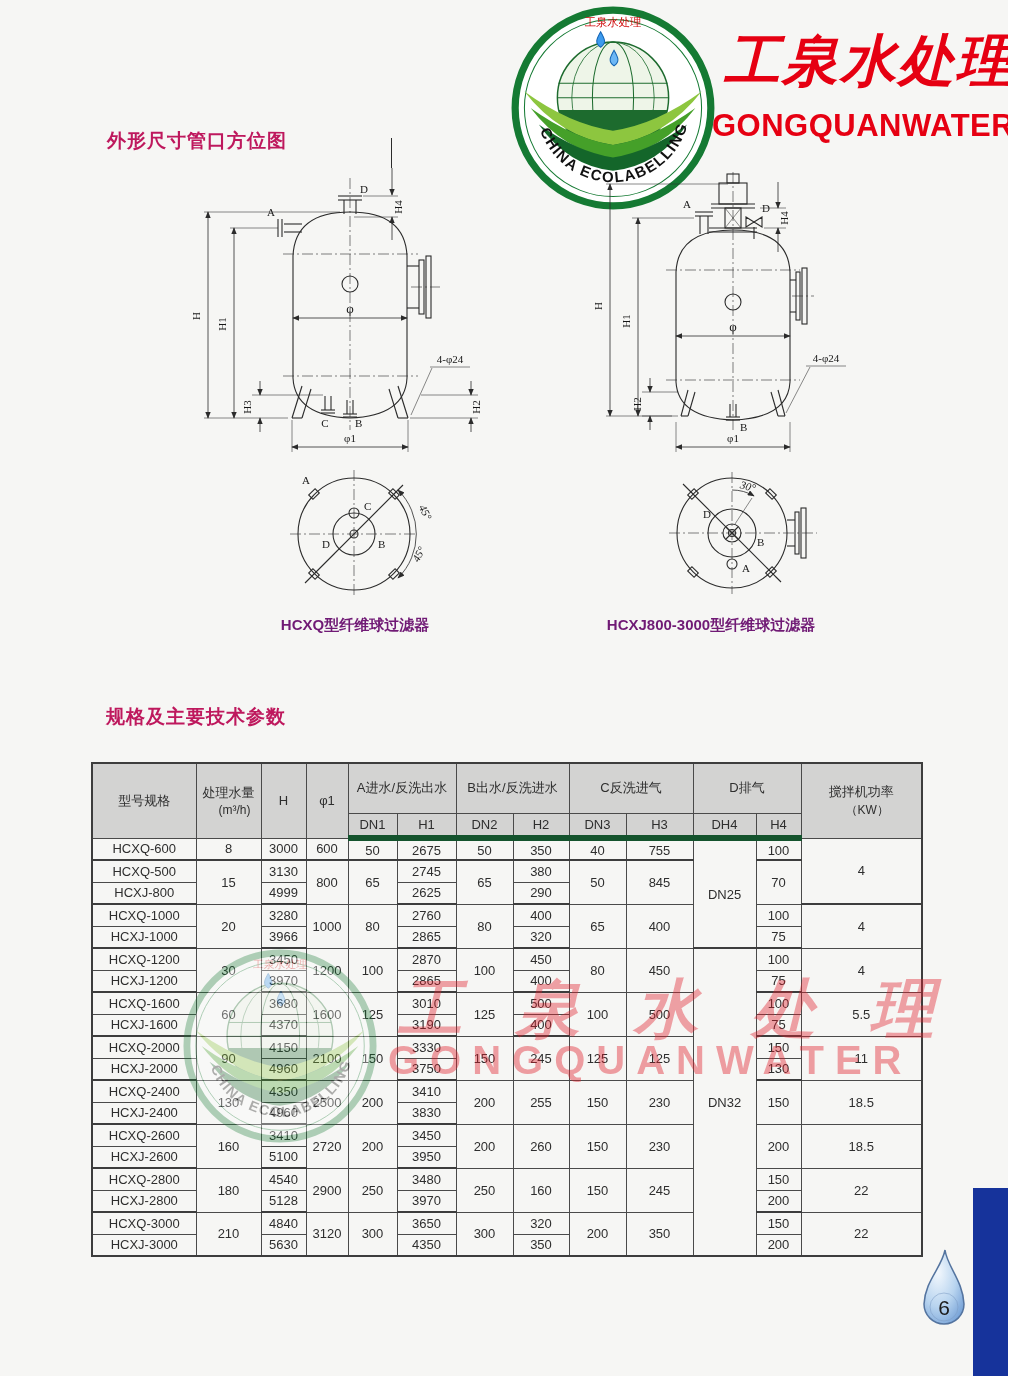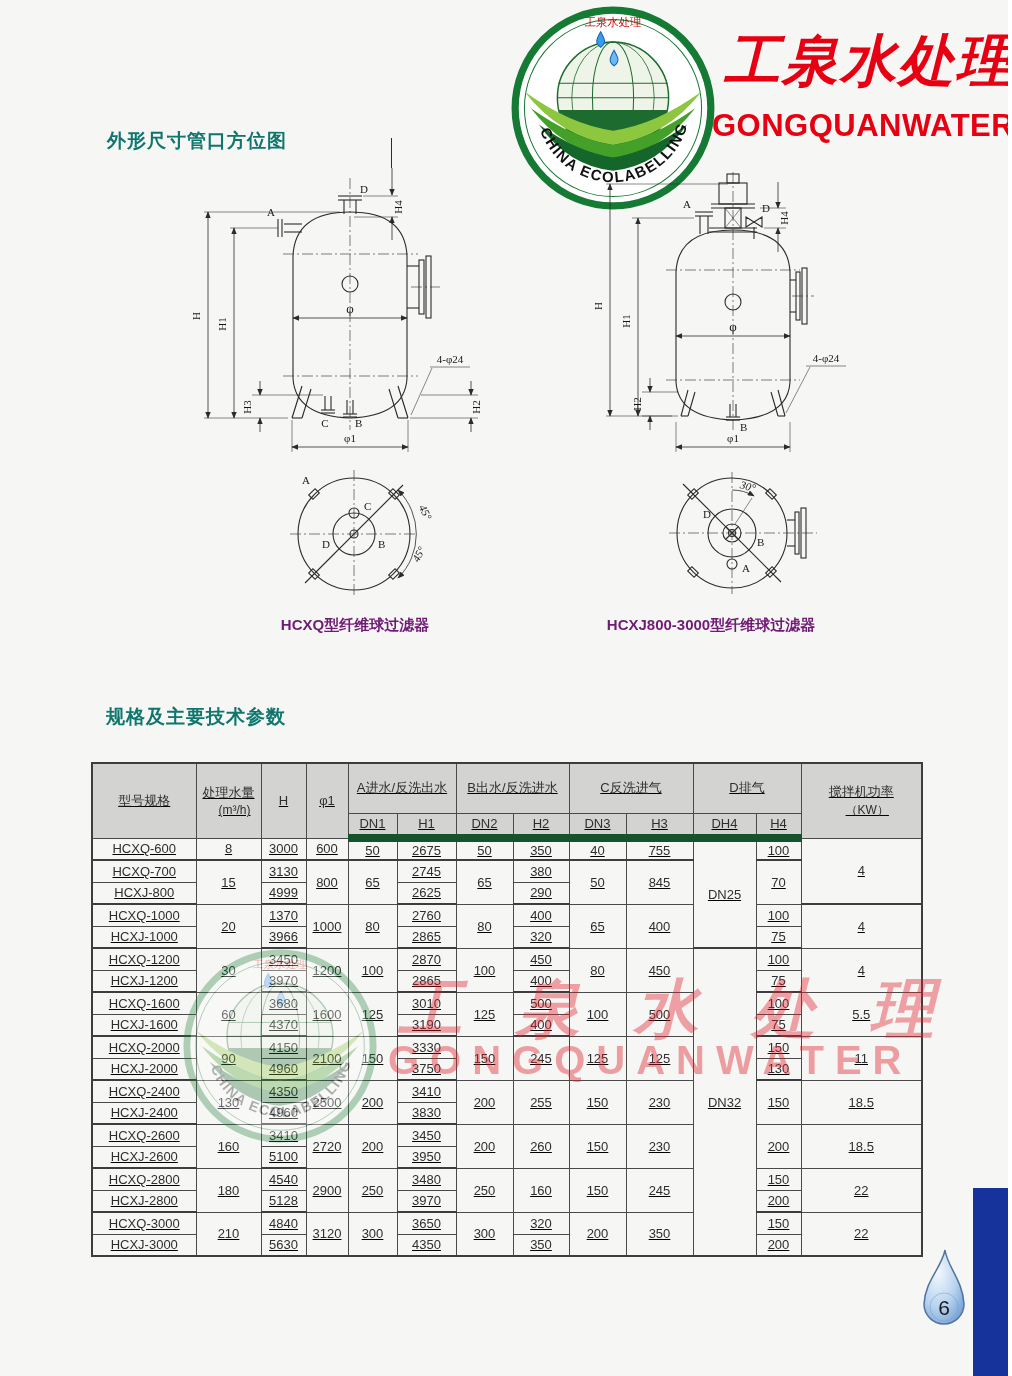--- a/index.html
+++ b/index.html
@@ -1,42 +1,42 @@
 <!DOCTYPE html>
 <html><head>
 <meta charset="utf-8">
 <style>
   html,body{margin:0;padding:0;}
   .page{position:relative;width:1008px;height:1376px;background:#f6f6f4;overflow:hidden;
         font-family:"Liberation Sans",sans-serif;}
   .abs{position:absolute;}
-  .sec-title{position:absolute;font-size:19px;font-weight:bold;color:#0f766e;letter-spacing:1px;}
+  .sec-title{position:absolute;font-size:19px;font-weight:bold;color:#be185d;letter-spacing:1px;}
   .brand-cn{position:absolute;left:724px;top:24px;font-family:"DejaVu Serif",serif;font-style:italic;
             font-weight:bold;font-size:56px;color:#e60012;letter-spacing:2px;white-space:nowrap;}
   .brand-en{position:absolute;left:712px;top:108px;font-weight:bold;font-size:31px;color:#e60012;
             letter-spacing:0.5px;white-space:nowrap;}
   .caption{position:absolute;font-size:15px;font-weight:bold;color:#701a75;text-align:center;}
   
   .ln{stroke:#2b2b2b;stroke-width:1.1;fill:none}
   .tn{stroke:#2b2b2b;stroke-width:0.55;fill:none}
   .cl{stroke:#2b2b2b;stroke-width:0.6;fill:none;stroke-dasharray:11 3 2 3}
   .dim{stroke:#2b2b2b;stroke-width:0.8;fill:none;marker-start:url(#ar);marker-end:url(#ar)}
   .de{stroke:#2b2b2b;stroke-width:0.8;fill:none;marker-end:url(#ar)}
   text.dl{font-family:"Liberation Serif",serif;font-size:11px;fill:#161616}
   text.dlb{font-family:"Liberation Serif",serif;font-size:13px;fill:#161616}
   
-  .spec-wrap{position:absolute;left:91px;top:762px;text-decoration:underline;}
+  .spec-wrap{position:absolute;left:91px;top:762px;}
   table.spec{border-collapse:collapse;table-layout:fixed;border:2px solid #3d3d3d;
              font-size:13px;color:#2e2e2e;}
   table.spec td, table.spec th{border:1px solid #4a4a4a;text-align:center;padding:0;
              overflow:hidden;white-space:nowrap;}
   table.spec thead th{background:#d3d3d2;font-weight:normal;font-size:13px;}
   table.spec thead tr:first-child{height:50px;}
   table.spec thead tr:last-child{height:25px;}
-  table.spec thead tr:last-child th{border-bottom:8px solid #14532d;}
+  table.spec thead tr:last-child th{border-bottom:6px solid #14532d;}
   table.spec tbody tr{height:22px;}
   table.spec tbody tr.ge td{border-bottom-width:2px;border-bottom-color:#3d3d3d;}
   table.spec .sub{font-size:12px;margin-top:1px;padding-left:12px;}
   
   .wm-cn{position:absolute;left:398px;top:966px;font-family:"DejaVu Serif",serif;font-style:italic;
          font-weight:bold;font-size:64px;letter-spacing:54px;color:rgba(224,30,42,0.40);white-space:nowrap;
          pointer-events:none;}
   .wm-en{position:absolute;left:388px;top:1038px;font-weight:bold;font-size:40px;letter-spacing:11px;
          color:rgba(224,30,42,0.42);white-space:nowrap;pointer-events:none;}
   .side-bar{position:absolute;left:973px;top:1188px;width:39px;height:188px;background:#16339b;}
@@ -348,42 +348,42 @@
             <td>2675</td>
             <td>50</td>
             <td>350</td>
             <td>40</td>
             <td>755</td>
             <td rowspan="5">DN25</td>
             <td>100</td>
             <td rowspan="3">4</td>
           </tr>
           <tr>
-            <td>HCXQ-700</td>
+            <td>HCXQ-500</td>
             <td rowspan="2">15</td>
             <td>3130</td>
             <td rowspan="2">800</td>
             <td rowspan="2">65</td>
             <td>2745</td>
             <td rowspan="2">65</td>
             <td>380</td>
             <td rowspan="2">50</td>
             <td rowspan="2">845</td>
             <td rowspan="2">70</td>
           </tr>
           <tr class="ge">
             <td>HCXJ-800</td>
             <td>4999</td>
             <td>2625</td>
             <td>290</td>
           </tr>
           <tr>
             <td>HCXQ-1000</td>
             <td rowspan="2">20</td>
-            <td>1370</td>
+            <td>3280</td>
             <td rowspan="2">1000</td>
             <td rowspan="2">80</td>
             <td>2760</td>
             <td rowspan="2">80</td>
             <td>400</td>
             <td rowspan="2">65</td>
             <td rowspan="2">400</td>
             <td>100</td>
             <td rowspan="2">4</td>
           </tr>

